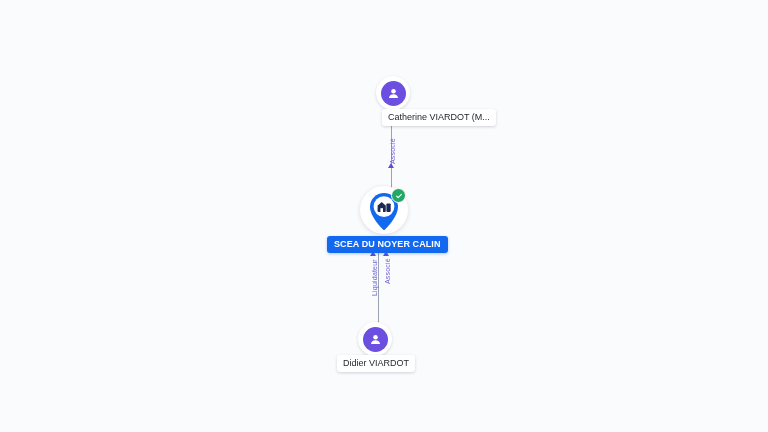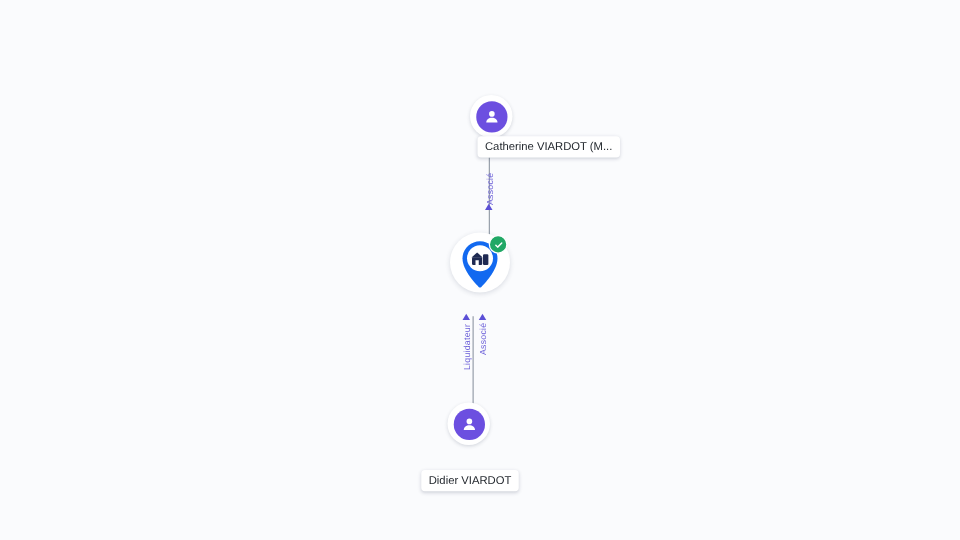--- a/index.html
+++ b/index.html
@@ -159,24 +159,25 @@
           <rect x="14.4" y="18.2" width="2.6" height="3.8" fill="#ffffff"></rect>
         </g>
       </svg>
     </span>
     <span class="badge">
       <svg width="8" height="8" viewBox="0 0 24 24" aria-hidden="true">
         <path d="M5 12.6l4.4 4.5L19.2 7.4" fill="none" stroke="#ffffff" stroke-width="3.4" stroke-linecap="round" stroke-linejoin="round"></path>
       </svg>
     </span>
   </div>
+  <div class="company-label" style="left:327px; top:236px;">SCEA DU NOYER CALIN</div>
 
   <div class="person" style="left:358px; top:322px;">
     <span class="disc">
       <svg width="15" height="15" viewBox="0 0 24 24" aria-hidden="true">
         <circle cx="12" cy="8.2" r="3.6" fill="#ffffff"></circle>
         <path d="M4.8 19.2c0-3.8 3.3-6 7.2-6s7.2 2.2 7.2 6z" fill="#ffffff"></path>
       </svg>
     </span>
   </div>
-  <div class="node-label" style="left:337px; top:376px;">Didier VIARDOT</div>
+  <div class="node-label" style="left:337px; top:355px;">Didier VIARDOT</div>
 
 </div>
 
 </body></html>

